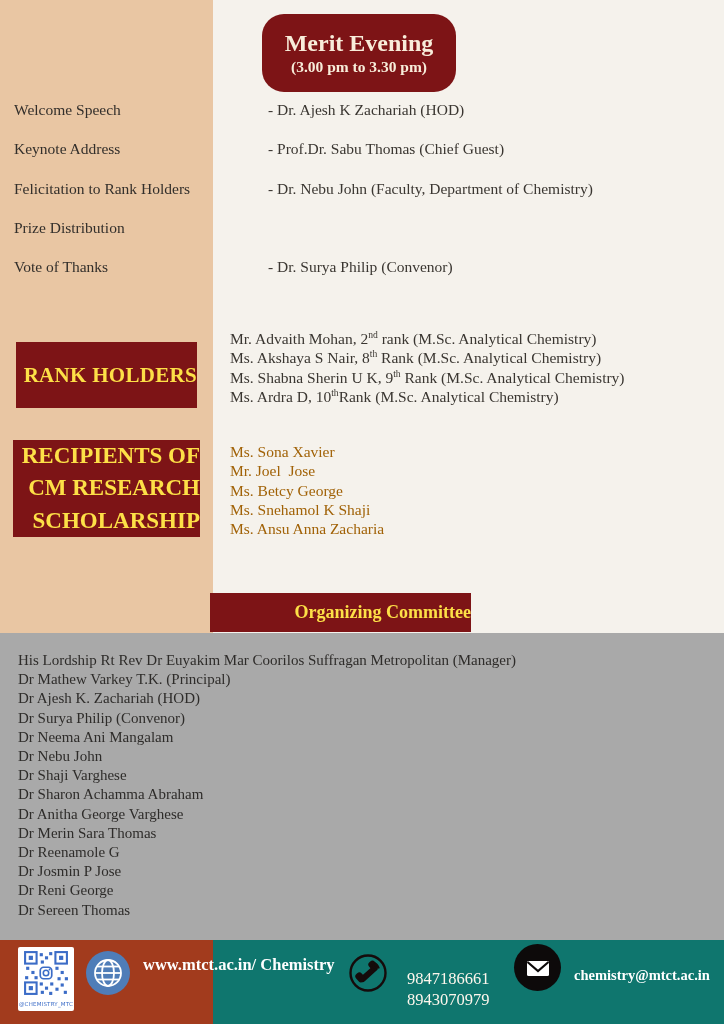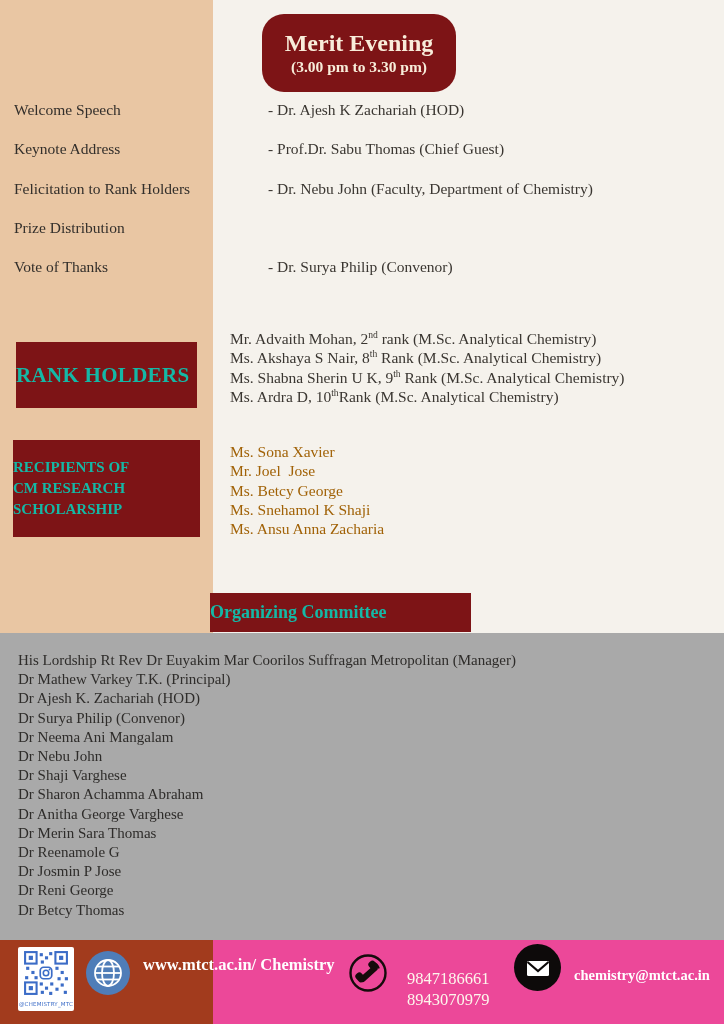--- a/index.html
+++ b/index.html
@@ -22,34 +22,34 @@
   .event-badge .title{font-size:24px;font-weight:bold;line-height:1.1;}
   .event-badge .time{font-size:15.5px;font-weight:bold;margin-top:2px;}
 
   
   .program{position:absolute;left:0;top:96px;width:724px;}
   .program-row{display:flex;height:39.3px;align-items:flex-start;}
   .program-label{flex:0 0 199px;padding:5px 0 0 14px;font-size:15.5px;color:#332f2b;}
   .program-speaker{margin-left:55px;padding-top:5px;font-size:15.5px;color:#3a3631;}
 
   
-  .maroon-box{position:absolute;background:#7d1416;color:#14b8a6;display:flex;flex-direction:column;align-items:flex-start;justify-content:center;text-align:center;}
+  .maroon-box{position:absolute;background:#7d1416;color:#fde047;display:flex;flex-direction:column;align-items:flex-end;justify-content:center;text-align:center;}
   .rank-box{left:16px;top:342px;width:181px;height:66px;font-size:21px;font-weight:bold;letter-spacing:.3px;}
-  .scholarship-box{left:13px;top:440px;width:187px;height:97px;font-size:15px;font-weight:bold;line-height:1.42;}
+  .scholarship-box{left:13px;top:440px;width:187px;height:97px;font-size:23px;font-weight:bold;line-height:1.42;}
   .committee-box{left:210px;top:593px;width:261px;height:39px;font-size:18px;font-weight:bold;}
 
   
   .rank-list{position:absolute;left:230px;top:329px;font-size:15.5px;line-height:19.3px;color:#3a3631;}
   .rank-list sup{font-size:.62em;line-height:0;}
   .recipient-list{position:absolute;left:230px;top:442px;font-size:15.5px;line-height:19.3px;color:#a16207;}
   .recipient-list div{white-space:pre-wrap;}
   .committee-list{position:absolute;left:18px;top:651px;font-size:15px;line-height:19.2px;color:#2e2c2a;}
 
   
-  .footer{position:absolute;left:0;top:940px;width:724px;height:84px;background:#ec4899;}
+  .footer{position:absolute;left:0;top:940px;width:724px;height:84px;background:#0f766e;}
   .footer-left{position:absolute;left:0;top:0;width:213px;height:84px;background:#a23b1d;}
   .qr-card{
     position:absolute;left:18px;top:7px;width:56px;height:64px;background:#ffffff;border-radius:2px;
     display:flex;flex-direction:column;align-items:center;justify-content:flex-start;padding-top:3px;box-sizing:border-box;
   }
   .qr-label{font-size:5.5px;color:#3b6cc7;font-family:"DejaVu Sans",sans-serif;margin-top:1px;letter-spacing:.2px;}
   .globe{position:absolute;left:86px;top:11px;width:44px;height:44px;border-radius:50%;background:#4f7db8;display:flex;align-items:center;justify-content:center;}
   .website{position:absolute;left:143px;top:15px;font-size:16.5px;font-weight:bold;color:#ffffff;}
   .phone-badge{position:absolute;left:348px;top:13px;width:40px;height:40px;display:flex;align-items:center;justify-content:center;}
   .phones{position:absolute;left:407px;top:28px;font-size:16.5px;font-weight:normal;color:#fdf6ec;line-height:21px;}
@@ -128,21 +128,21 @@
     <div>Dr Surya Philip (Convenor)</div>
     <div>Dr Neema Ani Mangalam</div>
     <div>Dr Nebu John</div>
     <div>Dr Shaji Varghese</div>
     <div>Dr Sharon Achamma Abraham</div>
     <div>Dr Anitha George Varghese</div>
     <div>Dr Merin Sara Thomas</div>
     <div>Dr Reenamole G</div>
     <div>Dr Josmin P Jose</div>
     <div>Dr Reni George</div>
-    <div>Dr Betcy Thomas</div>
+    <div>Dr Sereen Thomas</div>
   </div>
 
   <div class="footer">
     <div class="footer-left"></div>
 
     <div class="qr-card">
       <span>
         <svg width="46" height="46" viewBox="0 0 44 44">
           <g fill="#3b6cc7">
             <rect x="2" y="2" width="11" height="11" fill="none" stroke="#3b6cc7" stroke-width="2"></rect>

